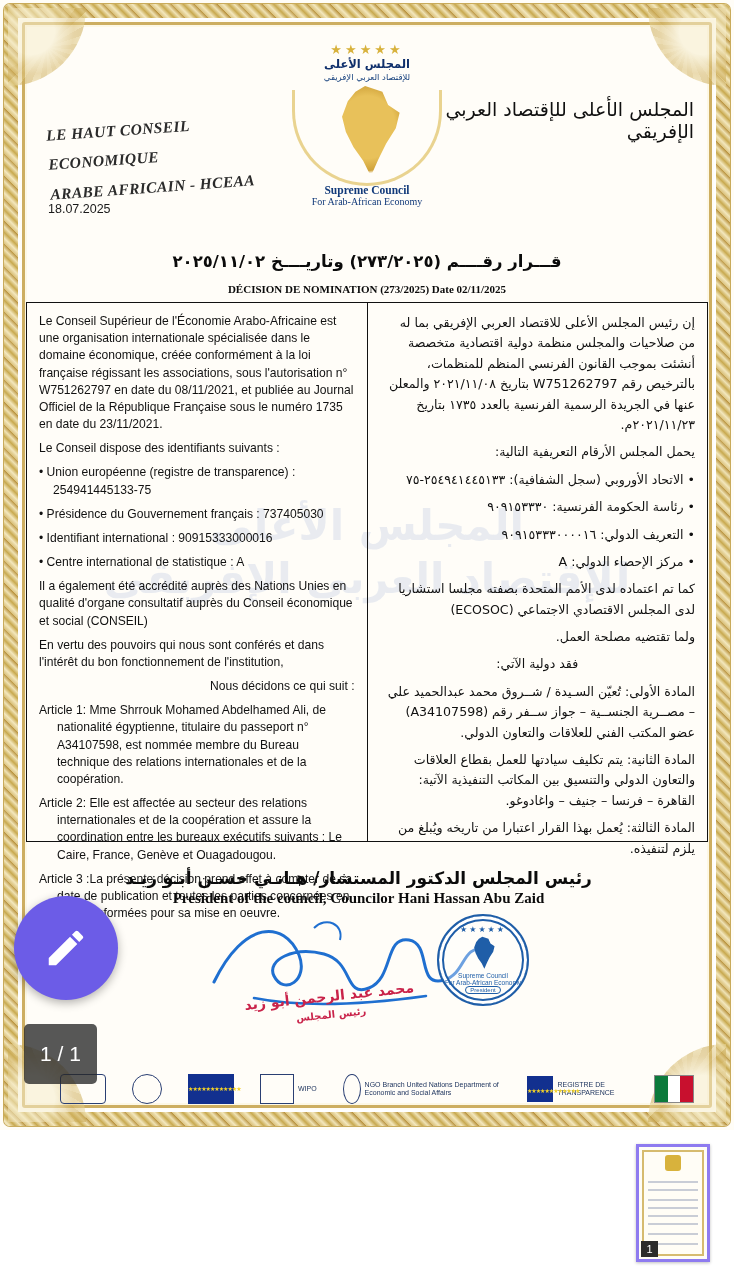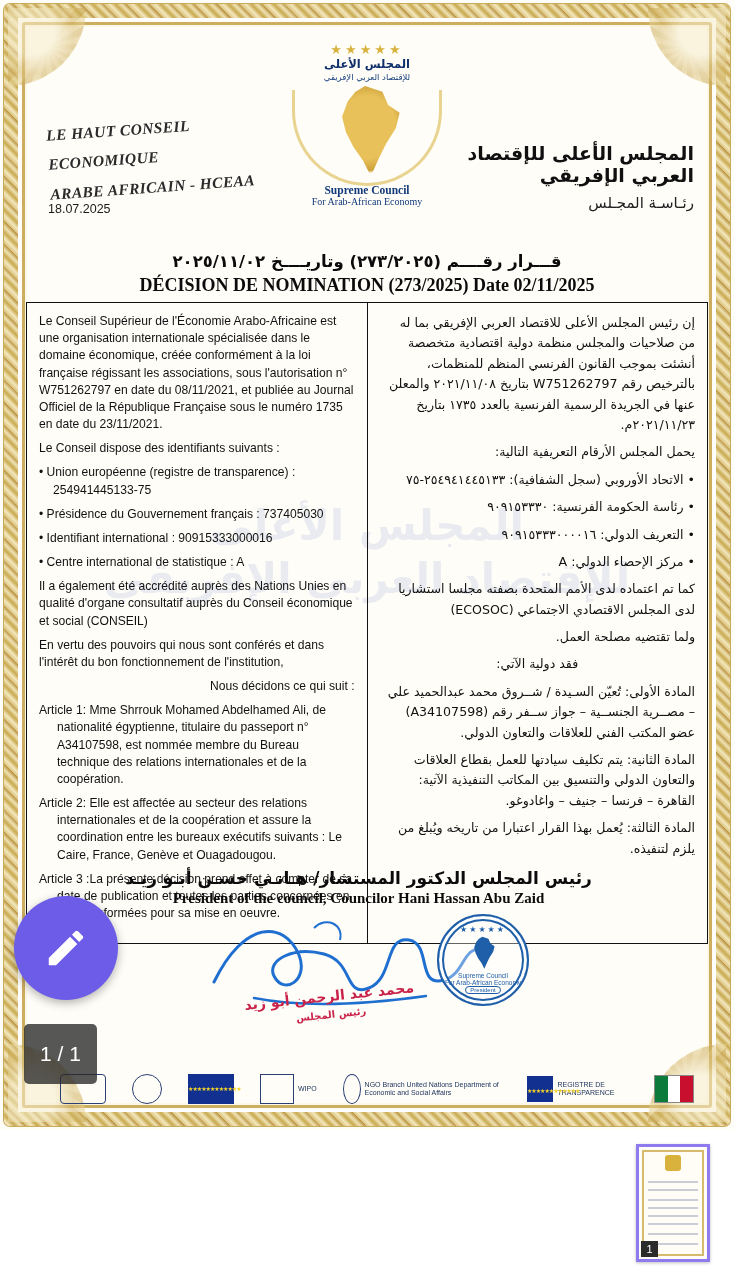--- a/index.html
+++ b/index.html
@@ -89,32 +89,32 @@
   }
   .emblem .wreath { position:absolute; left:50%; top:48px; transform:translateX(-50%);
     width:150px; height:96px; border:3px solid #d8b23c; border-top:none;
     border-radius:0 0 80px 80px; opacity:.55; }
   .emblem .sc { font-family:"Liberation Serif",serif; font-size:11.5px; font-weight:bold; color:#123a7a; margin-top:4px;}
   .emblem .sc2 { font-family:"Liberation Serif",serif; font-size:10px; color:#123a7a; }
   .calligraphy {
     position:absolute; right:6px; top:58px; width:270px; text-align:right;
     direction:rtl; font-family:"DejaVu Sans", sans-serif;
   }
-  .calligraphy .line1 { font-size:19px; font-weight:bold; color:#101010; letter-spacing:-1px;margin-top:44px; }
+  .calligraphy .line1 { font-size:19px; font-weight:normal; color:#101010; letter-spacing:-1px; }
   .calligraphy .line2 { font-size:15px; color:#202020; margin-top:8px; }
 
   
   .decision-block { position:absolute; left:40px; right:40px; top:252px; text-align:center; }
   .decision-ar { direction:rtl; font-size:16.5px; font-weight:bold; color:#0b0b0b;
                  font-family:"DejaVu Sans", sans-serif; letter-spacing:1px;}
-  .decision-fr { font-family:"Liberation Serif", serif; font-weight:bold; font-size:18px; color:#0b0b0b; margin-top:4px;}
+  .decision-fr { font-family:"Liberation Serif", serif; font-weight:bold; font-size:11px; color:#0b0b0b; margin-top:12px;}
 
   
   .body-wrap {
-    position:absolute; left:26px; right:26px; top:302px; height:642px;
+    position:absolute; left:26px; right:26px; top:302px; height:540px;
     display:flex; gap:0;
   }
   .col {
     flex:1; padding:10px 12px 6px 12px;
     font-size:12.1px; line-height:1.42; color:#111;
   }
   .col.fr { border:1px solid #111; border-right:none; font-family:"Liberation Sans", sans-serif;}
   .col.ar { border:1px solid #111; direction:rtl; text-align:right;
             font-family:"DejaVu Sans", sans-serif; font-size:12.6px; line-height:1.62;}
   .col p { margin:0 0 7px 0; }
@@ -232,21 +232,20 @@
         <div class="ar1">المجلس الأعلى</div>
         <div class="ar2">للإقتصاد العربي الإفريقي</div>
         <div class="africa"></div>
         <div class="wreath"></div>
         <div class="sc">Supreme Council</div>
         <div class="sc2">For Arab-African Economy</div>
       </div>
 
       <div class="calligraphy">
         <div class="line1">المجلس الأعلى للإقتصاد العربي الإفريقي</div>
-        <div class="line2">رئـاسـة المجـلس</div>
       </div>
     </div>
 
     <div class="decision-block">
       <div class="decision-ar">قـــرار رقــــم (٢٧٣/٢٠٢٥) وتاريــــخ ٢٠٢٥/١١/٠٢</div>
       <div class="decision-fr">DÉCISION DE NOMINATION (273/2025) Date 02/11/2025</div>
     </div>
 
     <div class="body-wrap">
 

